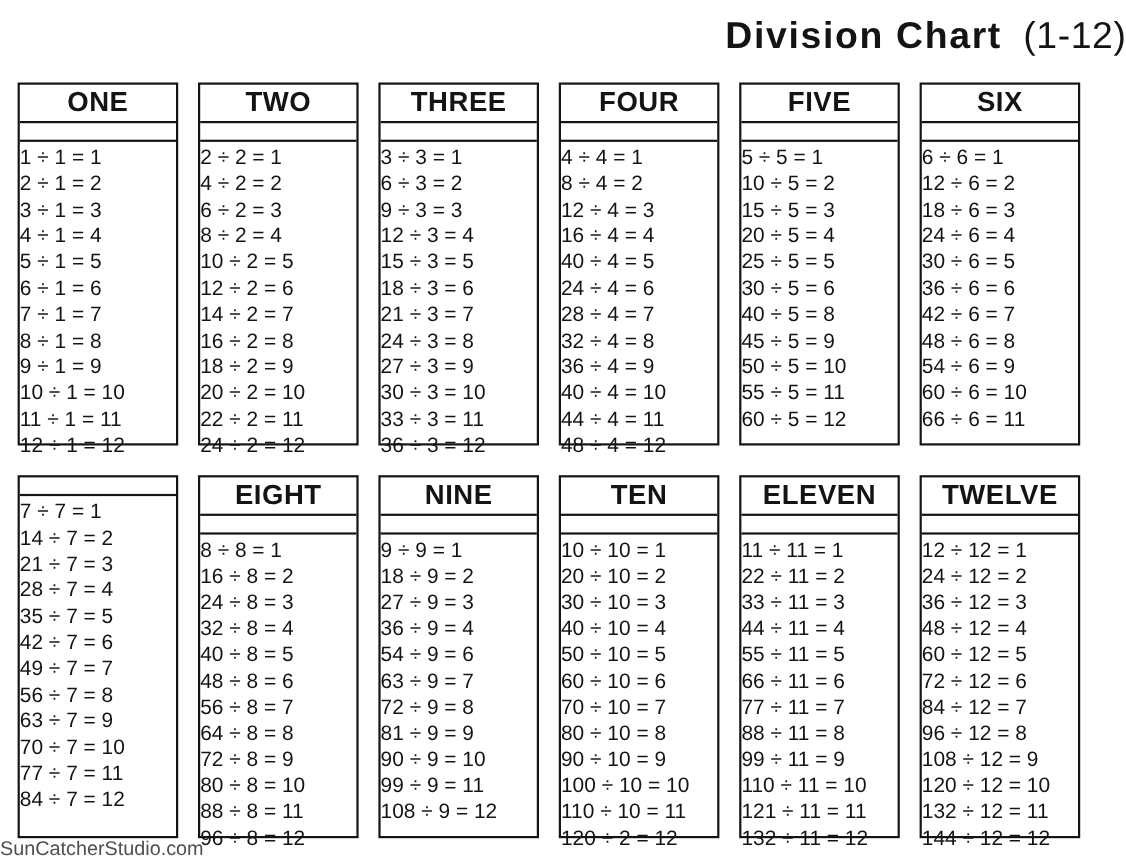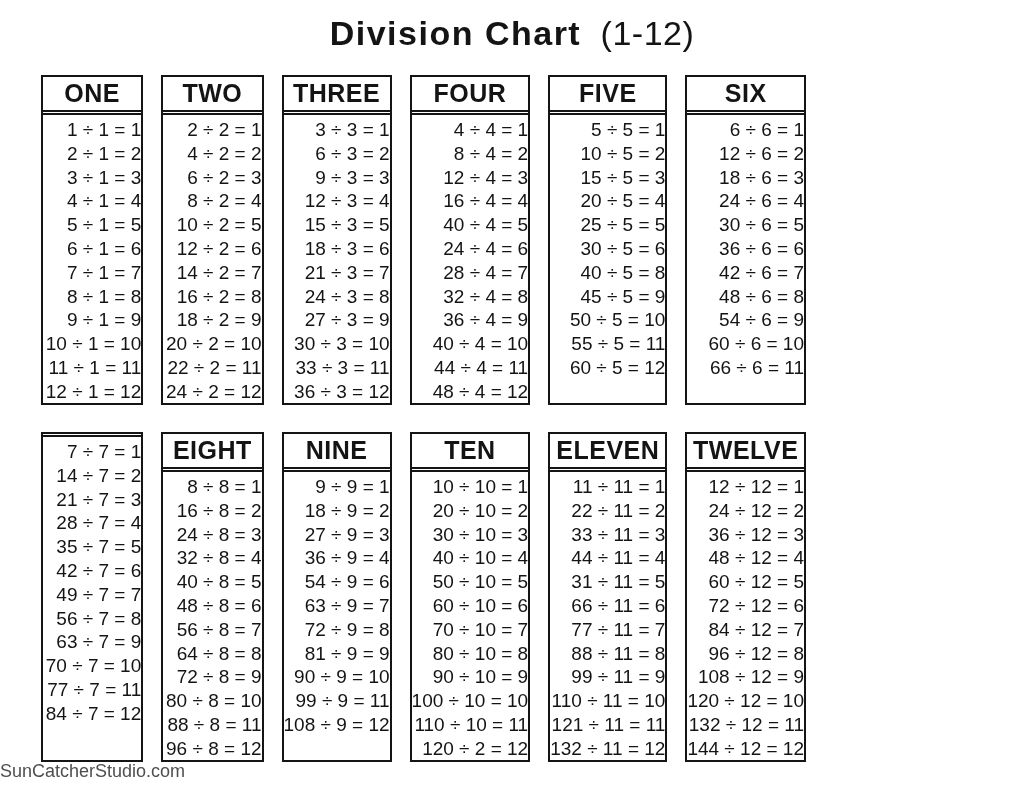--- a/index.html
+++ b/index.html
@@ -15,38 +15,38 @@
     height:789px;
     background:var(--paper);
     font-family:"Liberation Sans", sans-serif;
     color:var(--ink);
     overflow:hidden;
   }
   .title{
     position:absolute;
     top:13px;
     left:0; right:0;
-    text-align:center;
+    text-align:right;
     white-space:nowrap;
     font-size:34px;
     line-height:40px;
   }
   .title .main{
     font-weight:bold;
     letter-spacing:1.5px;
   }
   .title .range{
     font-weight:normal;
     letter-spacing:0.5px;
   }
   .grid{
     position:absolute;
-    left:41px;
+    left:16px;
     top:75px;
-    width:765px;
+    width:966px;
     display:grid;
     grid-template-columns:repeat(6, 1fr);
     column-gap:18px;
     row-gap:27px;
     grid-auto-rows:330px;
   }
   .box{
     border:2px solid var(--ink);
     background:var(--paper);
     display:flex;
@@ -60,23 +60,23 @@
     align-items:center;
     justify-content:center;
     font-weight:bold;
     font-size:25px;
     letter-spacing:0.5px;
     border-bottom:2px solid var(--ink);
   }
   .box-body{
     flex:1;
     border-top:2px solid var(--ink);
-    margin-top:1px;
+    margin-top:15px;
     padding-top:3px;
-    text-align:right;
+    text-align:left;
   }
   .equation{
     font-size:19px;
     line-height:23.8px;
     white-space:nowrap;
   }
   .footer{
     position:absolute;
     left:0; right:0;
     top:761px;
@@ -272,21 +272,21 @@
         </div>
   </div>
 
   <div class="box">
     <div class="box-header">ELEVEN</div>
     <div class="box-body">
           <div class="equation">11 ÷ 11 = 1</div>
           <div class="equation">22 ÷ 11 = 2</div>
           <div class="equation">33 ÷ 11 = 3</div>
           <div class="equation">44 ÷ 11 = 4</div>
-          <div class="equation">31 ÷ 11 = 5</div>
+          <div class="equation">55 ÷ 11 = 5</div>
           <div class="equation">66 ÷ 11 = 6</div>
           <div class="equation">77 ÷ 11 = 7</div>
           <div class="equation">88 ÷ 11 = 8</div>
           <div class="equation">99 ÷ 11 = 9</div>
           <div class="equation">110 ÷ 11 = 10</div>
           <div class="equation">121 ÷ 11 = 11</div>
           <div class="equation">132 ÷ 11 = 12</div>
         </div>
   </div>
 

